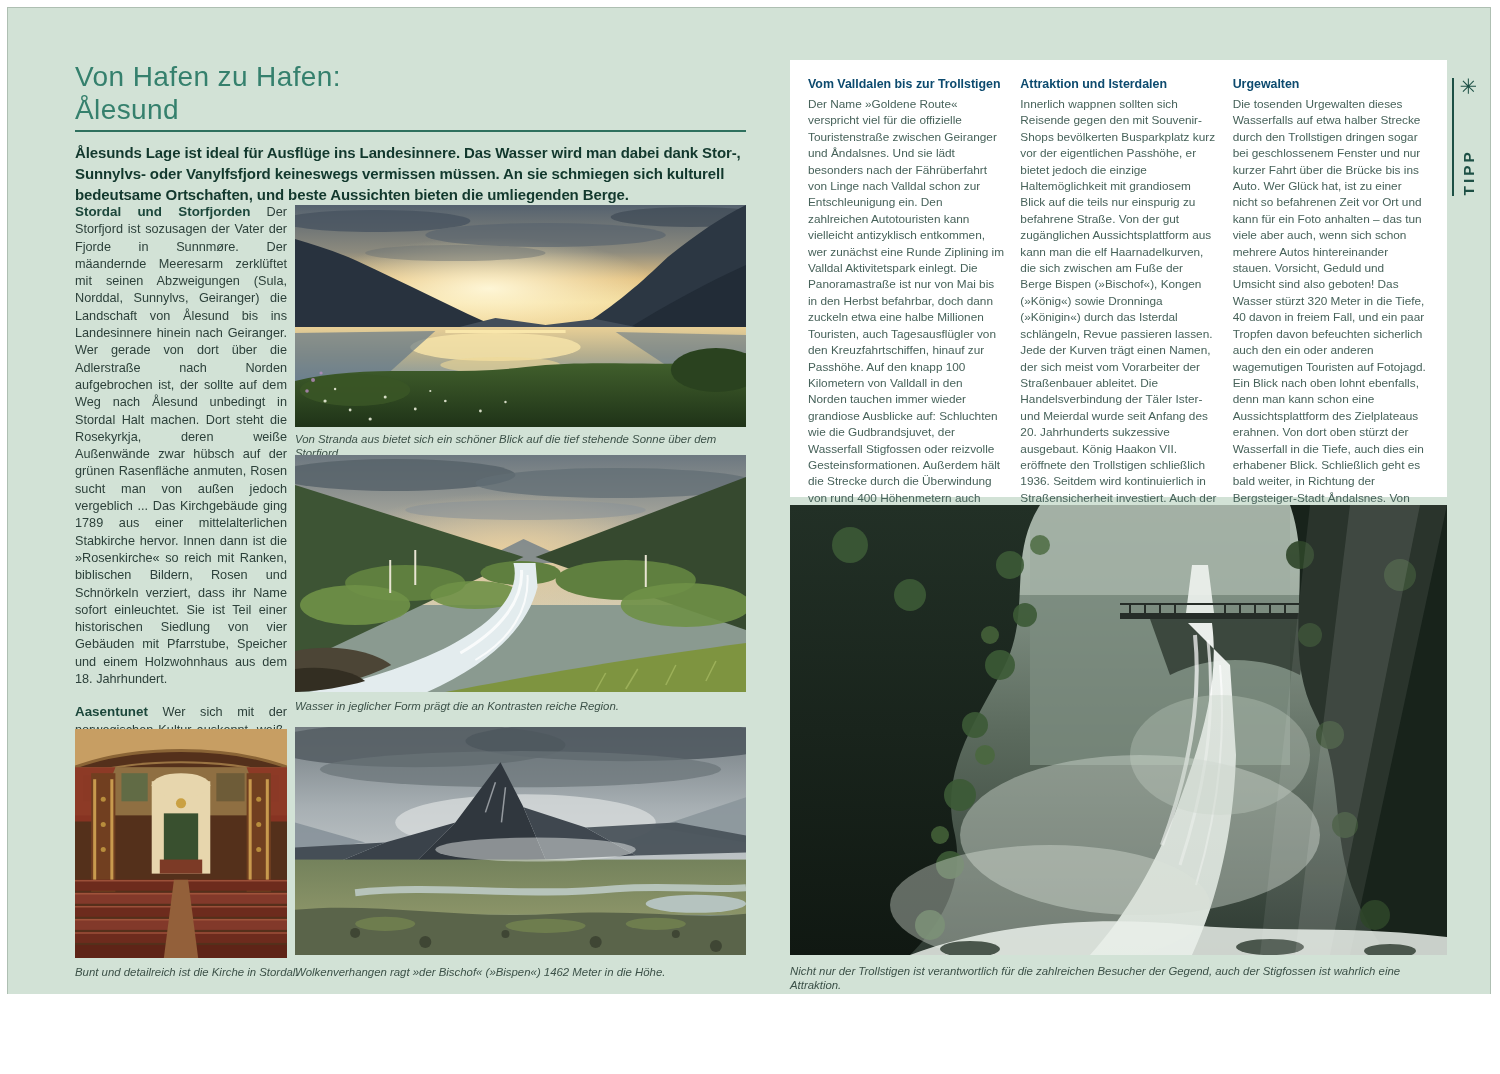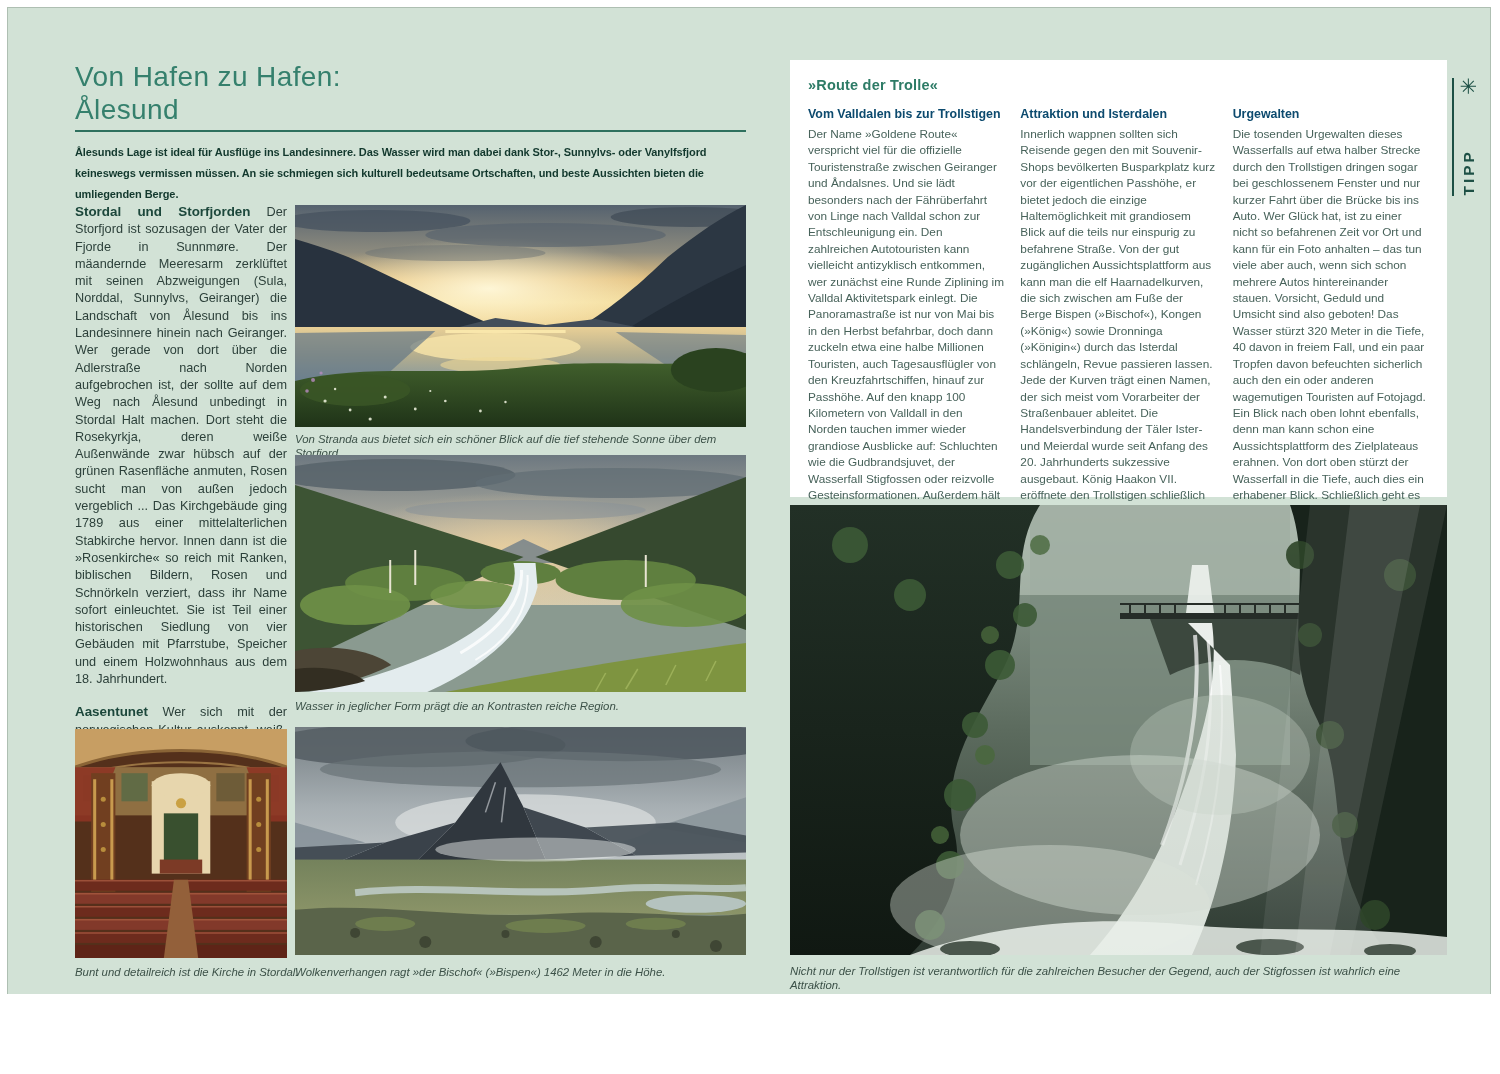--- a/index.html
+++ b/index.html
@@ -2,21 +2,21 @@
 <html lang="de"><head>
 <meta charset="utf-8">
 <style>
   html,body{margin:0;padding:0;background:#ffffff;font-family:"Liberation Sans",sans-serif;}
   .spread{position:relative;width:1500px;height:994px;background:#ffffff;overflow:hidden;}
   .page-bg{position:absolute;left:8px;top:8px;width:1482px;height:1058px;background:#d2e2d6;outline:1px solid #aebfb2;}
 
   
   .title{position:absolute;left:75px;top:60px;width:600px;font-size:28px;line-height:33px;font-weight:400;color:#35806d;letter-spacing:.4px;}
   .title-rule{position:absolute;left:75px;top:130px;width:671px;height:0;border-top:2px solid #2e705e;}
-  .intro{position:absolute;left:75px;top:142px;width:672px;font-size:11px;font-weight:bold;line-height:21px;color:#12382d;letter-spacing:-.1px;}
+  .intro{position:absolute;left:75px;top:142px;width:672px;font-size:15px;font-weight:bold;line-height:21px;color:#12382d;letter-spacing:-.1px;}
   .col-left{position:absolute;left:75px;top:203px;width:212px;}
   .body-par{margin:0 0 15px 0;font-size:12.7px;line-height:17.3px;color:#2c403a;text-align:justify;}
   .body-par .lead{font-weight:bold;font-size:13.4px;color:#1c473b;}
 
   .photo{position:absolute;overflow:hidden;background:#8a9a90;}
   .photo svg{display:block;width:100%;height:100%;}
   #ph-fjord{left:295px;top:205px;width:451px;height:222px;}
   #ph-valley{left:295px;top:455px;width:451px;height:237px;}
   #ph-church{left:75px;top:729px;width:212px;height:229px;}
   #ph-bispen{left:295px;top:727px;width:451px;height:228px;}
@@ -291,21 +291,20 @@
         </g>
     </svg>
   </div>
   <div class="caption" id="cap4">Wolkenverhangen ragt »der Bischof« (»Bispen«) 1462 Meter in die Höhe.</div>
 
   <div class="footer" id="footer-left">
     <span class="pnum">80</span><span class="ftext">Nordgehende Route | Tag 2: Florø bis Molde</span>
   </div>
 
   <div class="tipbox">
-    <div class="tipbox-title">»Route der Trolle«</div>
     <div class="tipcols">
       <div class="tipcol">
         <h4>Vom Valldalen bis zur Trollstigen</h4>
         <p>Der Name »Goldene Route« verspricht viel für die offizielle Touristenstraße zwischen Geiranger und Åndalsnes. Und sie lädt besonders nach der Fährüberfahrt von Linge nach Valldal schon zur Entschleunigung ein. Den zahlreichen Autotouristen kann vielleicht antizyklisch entkommen, wer zunächst eine Runde Ziplining im Valldal Aktivitetspark einlegt. Die Panoramastraße ist nur von Mai bis in den Herbst befahrbar, doch dann zuckeln etwa eine halbe Millionen Touristen, auch Tagesausflügler von den Kreuzfahrtschiffen, hinauf zur Passhöhe. Auf den knapp 100 Kilometern von Valldall in den Norden tauchen immer wieder grandiose Ausblicke auf: Schluchten wie die Gudbrandsjuvet, der Wasserfall Stigfossen oder reizvolle Gesteinsformationen. Außerdem hält die Strecke durch die Überwindung von rund 400 Höhenmetern auch Überraschungen am Himmel und auf der Temperaturskala parat.</p>
       </div>
       <div class="tipcol">
         <h4>Attraktion und Isterdalen</h4>
         <p>Innerlich wappnen sollten sich Reisende gegen den mit Souvenir-Shops bevölkerten Busparkplatz kurz vor der eigentlichen Passhöhe, er bietet jedoch die einzige Haltemöglichkeit mit grandiosem Blick auf die teils nur einspurig zu befahrene Straße. Von der gut zugänglichen Aussichtsplattform aus kann man die elf Haarnadelkurven, die sich zwischen am Fuße der Berge Bispen (»Bischof«), Kongen (»König«) sowie Dronninga (»Königin«) durch das Isterdal schlängeln, Revue passieren lassen. Jede der Kurven trägt einen Namen, der sich meist vom Vorarbeiter der Straßenbauer ableitet. Die Handelsverbindung der Täler Ister- und Meierdal wurde seit Anfang des 20. Jahrhunderts sukzessive ausgebaut. König Haakon VII. eröffnete den Trollstigen schließlich 1936. Seitdem wird kontinuierlich in Straßensicherheit investiert. Auch der alte Saumpfad wurde wieder hergerichtet und dient nun als beliebter Wanderweg.</p>
       </div>
       <div class="tipcol">

